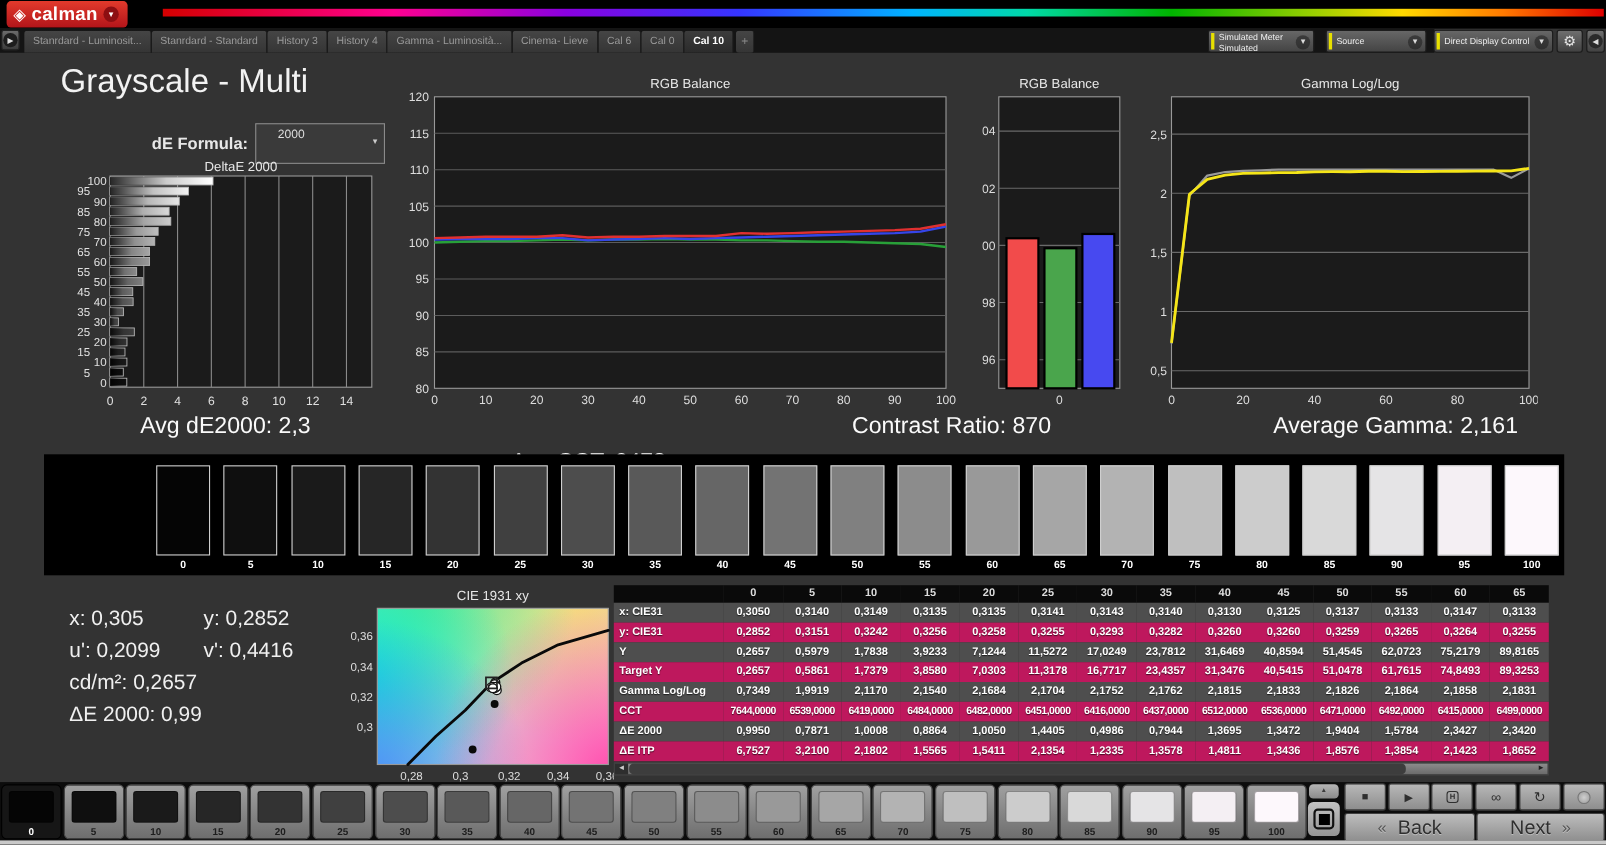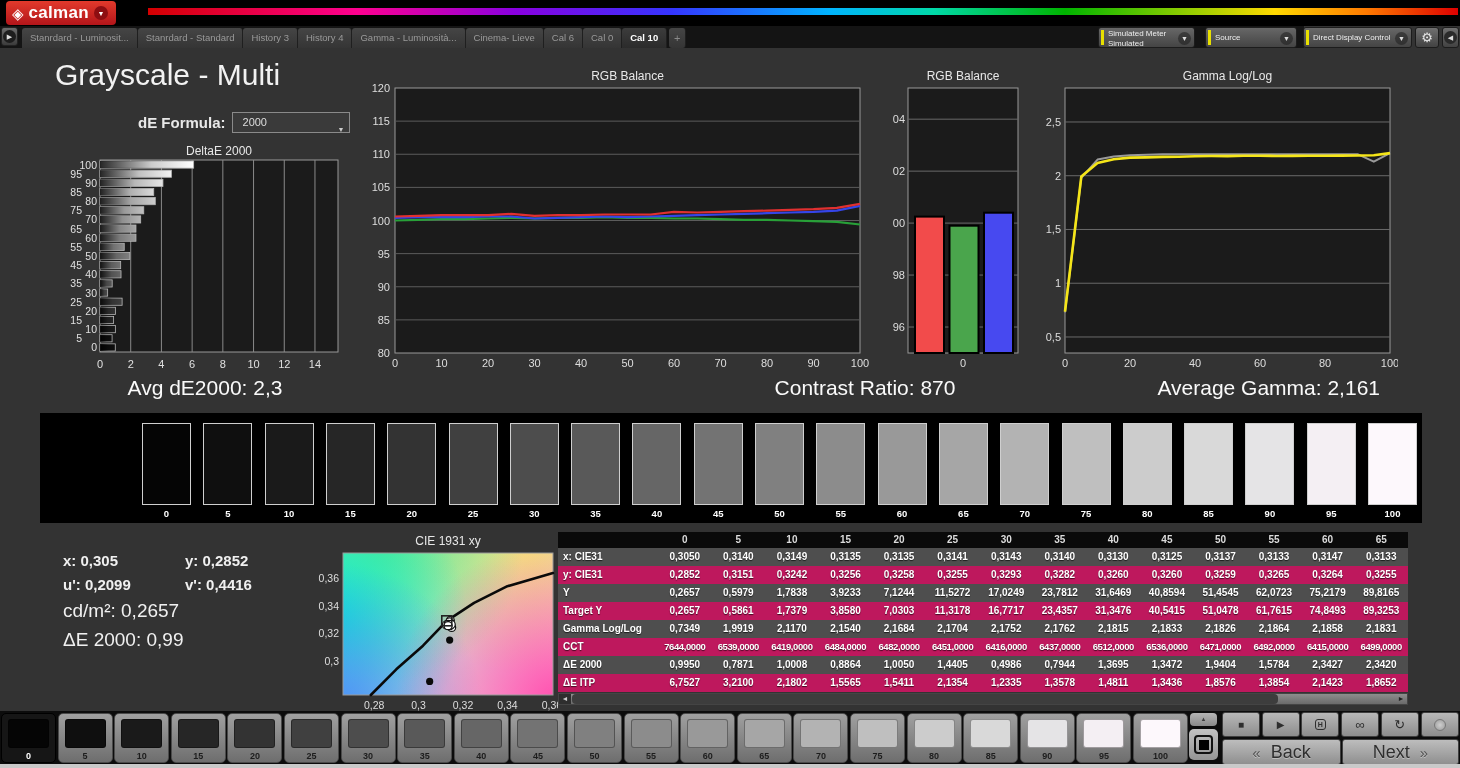--- a/index.html
+++ b/index.html
@@ -43,22 +43,22 @@
             background:linear-gradient(#6f6f6f,#424242); color:#e5e5e5; display:flex; align-items:center; justify-content:center; cursor:pointer; }
   #gear-btn { left:1415px; width:24px; font-size:13px; }
   #collapse-btn { left:1442px; width:17px; }
   #collapse-btn .circ { width:13px; height:13px; border-radius:50%; background:#2a2a2a; color:#ddd; font-size:7px;
     display:flex; align-items:center; justify-content:center; }
 
   
   #page-title { position:absolute; left:55px; top:58px; font-size:30px; color:#f2f2f2; }
   #de-formula { position:absolute; left:138px; top:112px; display:flex; align-items:center; gap:6px; }
   #de-formula .lbl { font-size:15px; font-weight:bold; color:#e8e8e8; }
-  #de-formula .select { position:relative; width:118px; height:21px; background:#3a3a3a; border:1px solid #8a8a8a;
-                        color:#ddd; font-size:11px; line-height:19px; padding-left:10px; cursor:pointer; }
+  #de-formula .select { position:relative; width:118px; height:37px; background:#3a3a3a; border:1px solid #8a8a8a;
+                        color:#ddd; font-size:11px; line-height:19px; padding-left:20px; cursor:pointer; }
   #de-formula .select .caret { position:absolute; right:4px; top:7px; font-size:7px; color:#ccc; }
 
   .chart { position:absolute; }
   #chart-deltae  { left:58px;  top:143px; width:290px; height:230px; }
   #chart-rgbline { left:350px; top:66px;  width:520px; height:305px; }
   #chart-rgbbars { left:893px; top:66px;  width:132px; height:305px; }
   #chart-gamma   { left:1040px; top:66px; width:358px; height:305px; }
   #chart-cie     { left:298px; top:531px; width:260px; height:182px; }
   #cie-bg { position:absolute; left:45px; top:22px; width:210px; height:142px;
     background-color:#efe;
@@ -76,21 +76,21 @@
 
   #swatch-strip { position:absolute; left:40px; top:413px; width:1382px; height:110px; background:#000; }
   .vlab { position:absolute; left:118px; width:14px; color:#fff; font-size:9px; font-weight:bold;
           writing-mode:vertical-rl; transform:rotate(180deg); text-align:center; }
   #vlab-actual { top:10px; height:45px; } #vlab-target { top:52px; height:45px; }
   .gs-swatch { position:absolute; top:10px; width:49px; height:82px; border:1px solid #cfcfcf; }
   .gs-label { position:absolute; top:95px; width:49px; text-align:center; color:#fff; font-size:9.5px; font-weight:bold; }
 
   #current-reading { position:absolute; left:63px; top:552px; width:240px; color:#f0f0f0; }
   #current-reading .cr-title { font-size:22px; margin-bottom:10px; }
-  #current-reading .cr-grid { display:grid; grid-template-columns:122px auto; row-gap:7px; font-size:15px;font-weight:bold; }
+  #current-reading .cr-grid { display:grid; grid-template-columns:122px auto; row-gap:7px; font-size:19px; }
   #current-reading .cr-line { font-size:19px; margin-top:7px; }
 
   #data-table { position:absolute; left:558px; top:532px; width:850px;
                 display:grid; grid-template-columns:100px repeat(14,1fr); }
   #data-table .th { background:#0a0a0a; color:#dcdcdc; font-size:10px; font-weight:bold; height:16px; line-height:16px; text-align:center; }
   #data-table .cell { height:18px; line-height:18px; font-size:10px; font-weight:bold; color:#fff; text-align:center;
                       text-shadow:0 1px 1px rgba(0,0,0,.65); overflow:hidden; white-space:nowrap; }
   #data-table .rowlab { text-align:left; padding-left:5px; }
   #data-table .dark { background:#4e4e4e; } #data-table .light { background:#be185d; }
   #data-table .tight { letter-spacing:-.4px; font-size:9.5px; }

